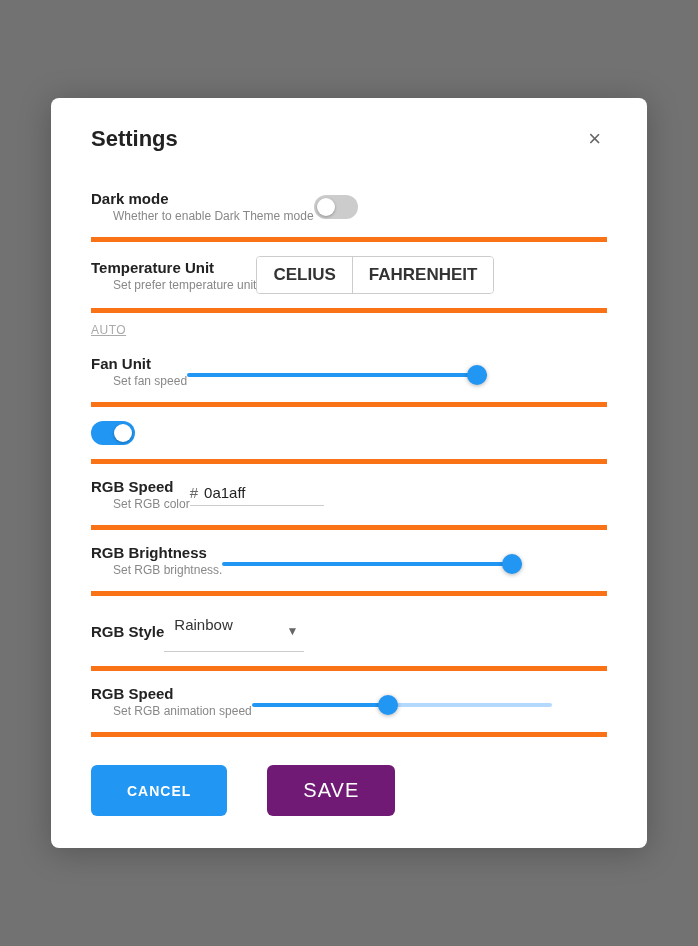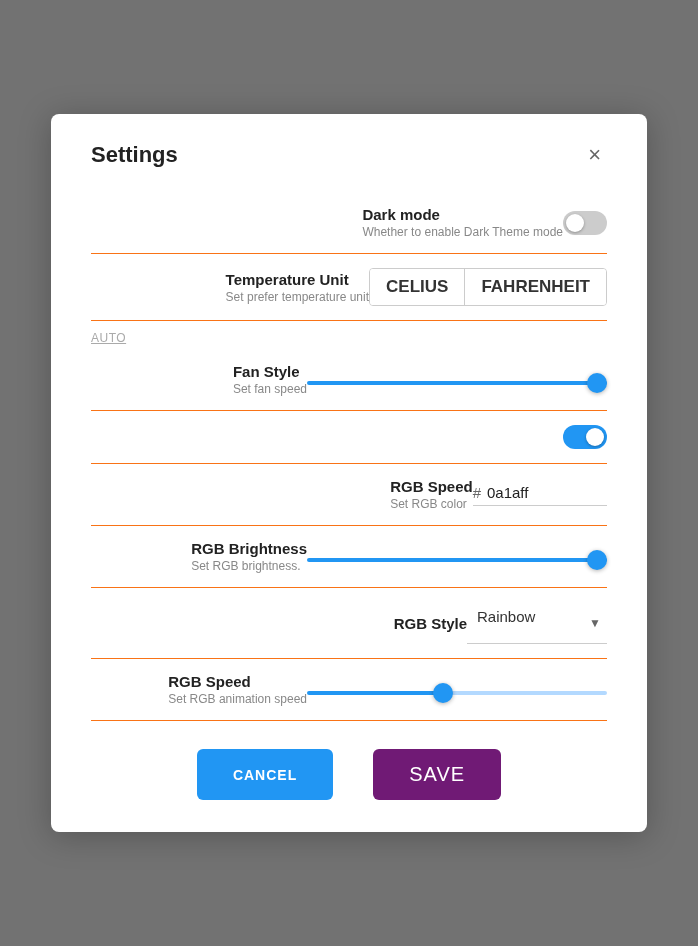--- a/index.html
+++ b/index.html
@@ -49,39 +49,40 @@
       font-size: 22px;
       color: #666;
       cursor: pointer;
       line-height: 1;
       padding: 2px 6px;
     }
 
     .setting-row {
       display: flex;
       align-items: center;
-      justify-content: flex-end;
+      justify-content: flex-start;
       padding: 14px 0;
-      border-bottom: 1px solid #f97316;
+      border-bottom: 5px solid #f97316;
     }
 
     .setting-row:last-of-type {
       border-bottom: none;
     }
 
     .setting-label h3 {
       font-size: 15px;
       font-weight: 600;
       color: #222;
     }
 
     .setting-label p {
       font-size: 12px;
       color: #888;
       margin-top: 2px;
+      margin-left: 22px;
     }
 
     .section-label {
       font-size: 12px;
       color: #aaa;
       letter-spacing: 0.5px;
       padding: 10px 0 4px 0;
       text-decoration: underline;
     }
 
@@ -242,21 +243,20 @@
       top: 50%;
       transform: translateY(-50%);
       pointer-events: none;
       color: #666;
       font-size: 12px;
     }
 
     
     .action-buttons {
       display: flex;
-      justify-content: center;
       gap: 40px;
       margin-top: 28px;
     }
 
     .btn-cancel {
       background: #2196f3;
       color: #fff;
       border: none;
       border-radius: 6px;
       padding: 14px 36px;
@@ -310,21 +310,21 @@
     <div class="temp-buttons">
       <button class="temp-btn active">CELIUS</button>
       <button class="temp-btn">FAHRENHEIT</button>
     </div>
   </div>
 
   <div class="section-label">AUTO</div>
 
   <div class="setting-row">
     <div class="setting-label">
-      <h3>Fan Style</h3>
+      <h3>Fan Unit</h3>
       <p>Set fan speed</p>
     </div>
     <div class="slider-container">
       <input type="range" class="full-blue" min="0" max="100" value="100" style="">
     </div>
   </div>
 
   <div class="setting-row">
     <label class="toggle-switch">
       <input type="checkbox" checked="" style="">

